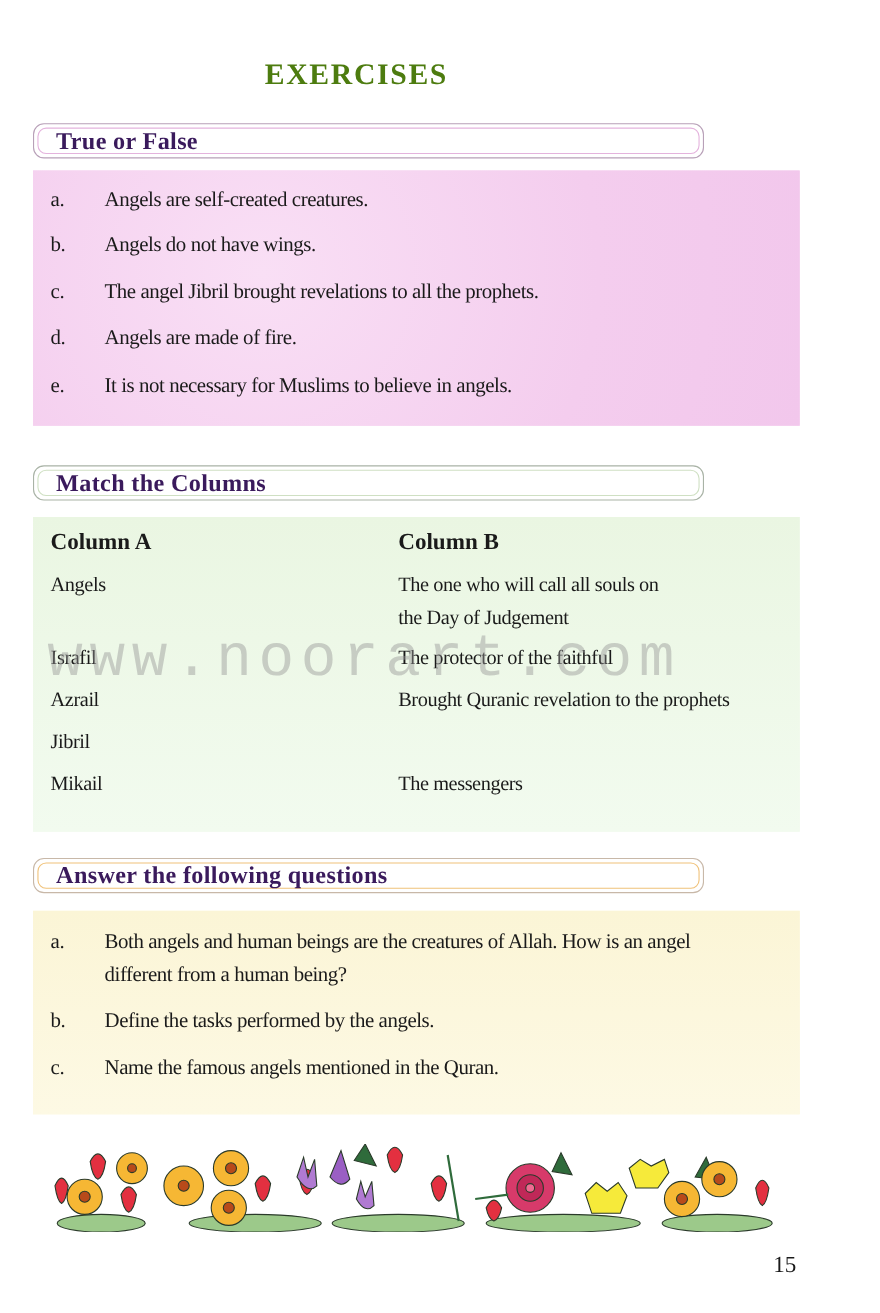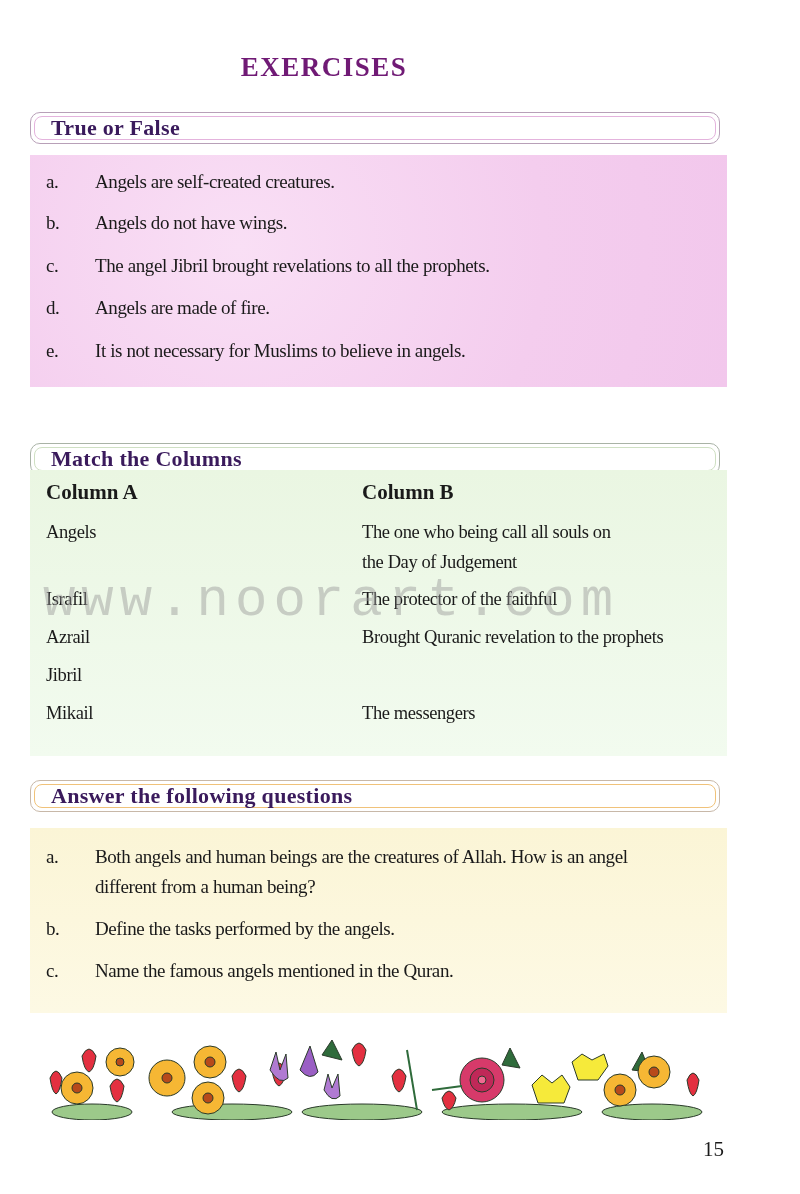--- a/index.html
+++ b/index.html
@@ -2,24 +2,24 @@
 <html><head>
   <meta charset="utf-8">
   <style>
     html, body { margin: 0; padding: 0; }
     body {
       width: 800px; height: 1194px; background: #ffffff; position: relative; overflow: hidden;
       font-family: "Liberation Serif", "DejaVu Serif", serif; color: #1a1a1a;
     }
     .page-title {
       position: absolute; top: 52px; left: 0; width: 648px; text-align: center;
-      font-size: 27px; font-weight: bold; color: #701a75; letter-spacing: 1.5px;
+      font-size: 27px; font-weight: bold; color: #4d7c0f; letter-spacing: 1.5px;
     }
     .section-header {
-      position: absolute; left: 30px; width: 690px; height: 32px;
+      position: absolute; left: 30px; width: 610px; height: 32px;
       border-radius: 10px; box-sizing: border-box; background: #fff;
     }
     .section-header .inner {
       position: absolute; left: 3px; top: 3px; right: 3px; bottom: 3px; border-radius: 8px;
     }
     .section-header .label {
       position: absolute; left: 20px; top: 2px; font-size: 22px; font-weight: bold; color: #3a1a5c;
       letter-spacing: 0.3px; white-space: nowrap;
     }
     .hdr-pink { border: 1.5px solid #b8a0b8; }
@@ -78,35 +78,35 @@
   <div class="qa-item" style="top:138px;">
     <span class="marker">d.</span>
     <span class="text">Angels are made of fire.</span>
   </div>
   <div class="qa-item" style="top:181px;">
     <span class="marker">e.</span>
     <span class="text">It is not necessary for Muslims to believe in angels.</span>
   </div>
 </div>
 
-<div class="section-header hdr-green" style="top:423px;margin-top:20px;">
+<div class="section-header hdr-green" style="top:423px;">
   <div class="inner"></div>
   <span class="label">Match the Columns</span>
 </div>
 <div class="panel panel-green">
   <span class="col-head" style="left:16px; top:10px;">Column A</span>
   <span class="col-head" style="left:332px; top:10px;">Column B</span>
 
   <span class="col-cell" style="left:16px; top:47px;">Angels</span>
   <span class="col-cell" style="left:16px; top:114px;">Israfil</span>
   <span class="col-cell" style="left:16px; top:152px;">Azrail</span>
   <span class="col-cell" style="left:16px; top:190px;">Jibril</span>
   <span class="col-cell" style="left:16px; top:228px;">Mikail</span>
 
-  <span class="col-cell" style="left:332px; top:47px;">The one who being call all souls on</span>
+  <span class="col-cell" style="left:332px; top:47px;">The one who will call all souls on</span>
   <span class="col-cell" style="left:332px; top:77px;">the Day of Judgement</span>
   <span class="col-cell" style="left:332px; top:114px;">The protector of the faithful</span>
   <span class="col-cell" style="left:332px; top:152px;">Brought Quranic revelation to the prophets</span>
   <span class="col-cell" style="left:332px; top:228px;">The messengers</span>
 </div>
 
 <div class="watermark">www.noorart.com</div>
 
 <div class="section-header hdr-orange" style="top:780px;">
   <div class="inner"></div>

